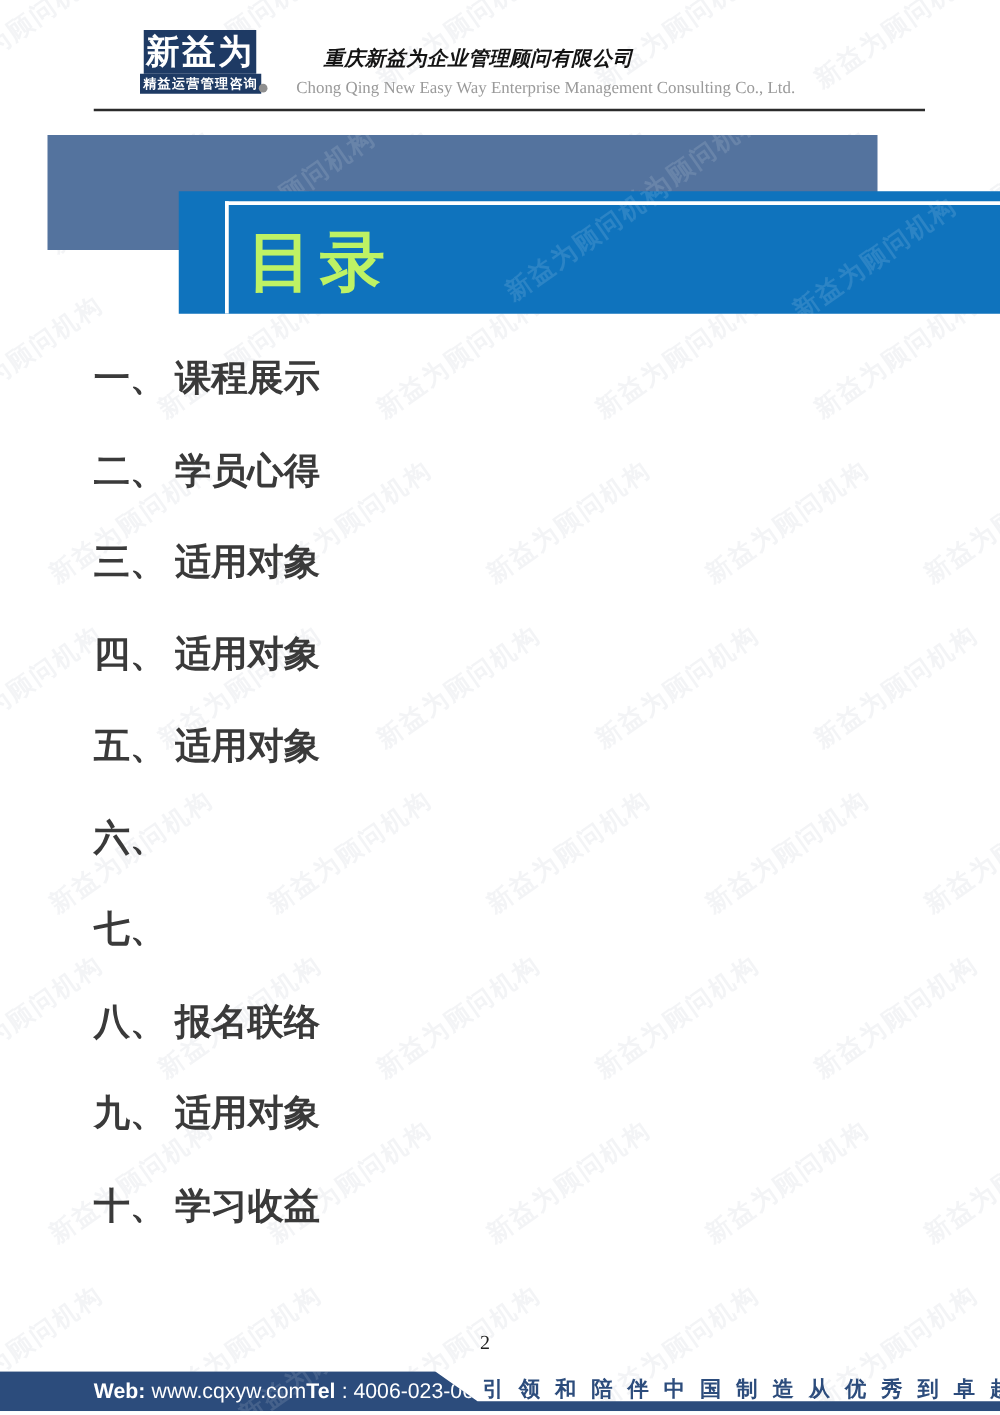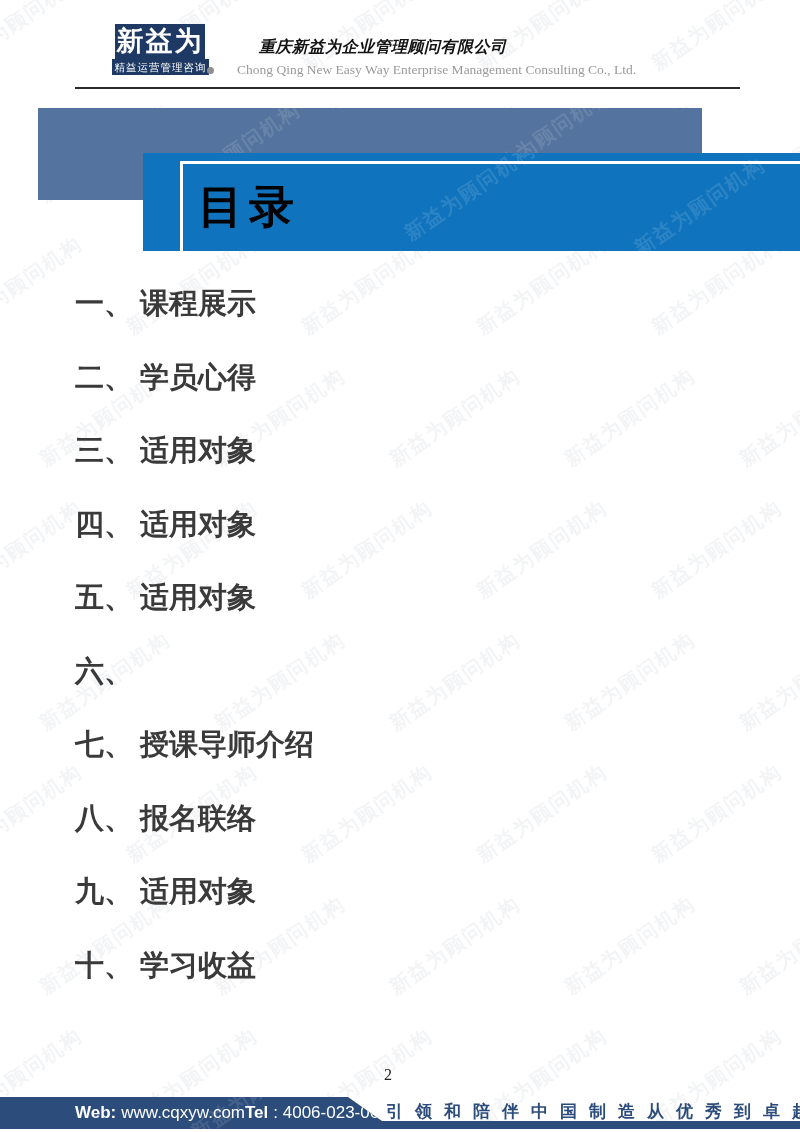--- a/index.html
+++ b/index.html
@@ -24,21 +24,21 @@
   .header { position:absolute; left:0; top:0; width:800px; height:100px; z-index:3; }
   .logo-box {
     position:absolute; left:115px; top:24px; width:90px; height:35px;
     background:#1e3a64; display:flex; align-items:center; justify-content:center;
   }
   .logo-box span { color:#fff; font-weight:bold; font-size:27px; letter-spacing:2px; line-height:1; }
   .logo-strip {
     position:absolute; left:112px; top:59px; width:97px; height:16px;
     background:#1e3a64; display:flex; align-items:center; justify-content:center;
   }
-  .logo-strip span { color:#fff; font-weight:normal; font-size:10.5px; letter-spacing:1px; line-height:1; white-space:nowrap; }
+  .logo-strip span { color:#fff; font-weight:bold; font-size:10.5px; letter-spacing:1px; line-height:1; white-space:nowrap; }
   .logo-dot { position:absolute; left:207px; top:67px; width:7px; height:7px; border-radius:50%; background:#8f8f8f; }
   .company-cn {
     position:absolute; left:259px; top:37px;
     font-size:16px; font-weight:bold; color:#141414; letter-spacing:0.5px; white-space:nowrap;font-style:italic;
   }
   .company-en {
     position:absolute; left:237px; top:62px;
     font-family:"Liberation Serif", serif; font-size:13.5px; color:#9a9a9a; white-space:nowrap;
   }
   .header-rule { position:absolute; left:75px; top:87px; width:665px; height:2px; background:#2b2b2b; }
@@ -50,21 +50,21 @@
   .blue-banner {
     position:absolute; left:143px; top:153px; width:657px; height:98px;
     background:#0f73bd; z-index:2; overflow:hidden;
   }
   .blue-banner-innerline {
     position:absolute; left:37px; top:8px; right:0; bottom:0;
     border-top:3px solid #ffffff; border-left:3px solid #ffffff;
   }
   .banner-title {
     position:absolute; left:55px; top:31px;
-    color:#000000; font-weight:bold; font-size:45px; letter-spacing:6px; line-height:1; white-space:nowrap;
+    color:#bef264; font-weight:bold; font-size:52px; letter-spacing:6px; line-height:1; white-space:nowrap;
   }
   
   .toc { position:absolute; left:75px; top:288px; z-index:2; list-style:none; }
   .toc li { height:30px; margin-bottom:43.5px; display:flex; align-items:flex-start; }
   .toc .num, .toc .label {
     font-size:29px; font-weight:bold; color:#3a3a3a; line-height:30px; white-space:nowrap;
   }
   .toc .num { margin-right:7px; }
   
   .page-number {
@@ -181,21 +181,20 @@
   </li>
   <li>
     <span class="num">五、</span>
     <span class="label">适用对象</span>
   </li>
   <li>
     <span class="num">六、</span>
   </li>
   <li>
     <span class="num">七、</span>
-    <span class="label">授课导师介绍</span>
   </li>
   <li>
     <span class="num">八、</span>
     <span class="label">报名联络</span>
   </li>
   <li>
     <span class="num">九、</span>
     <span class="label">适用对象</span>
   </li>
   <li>

